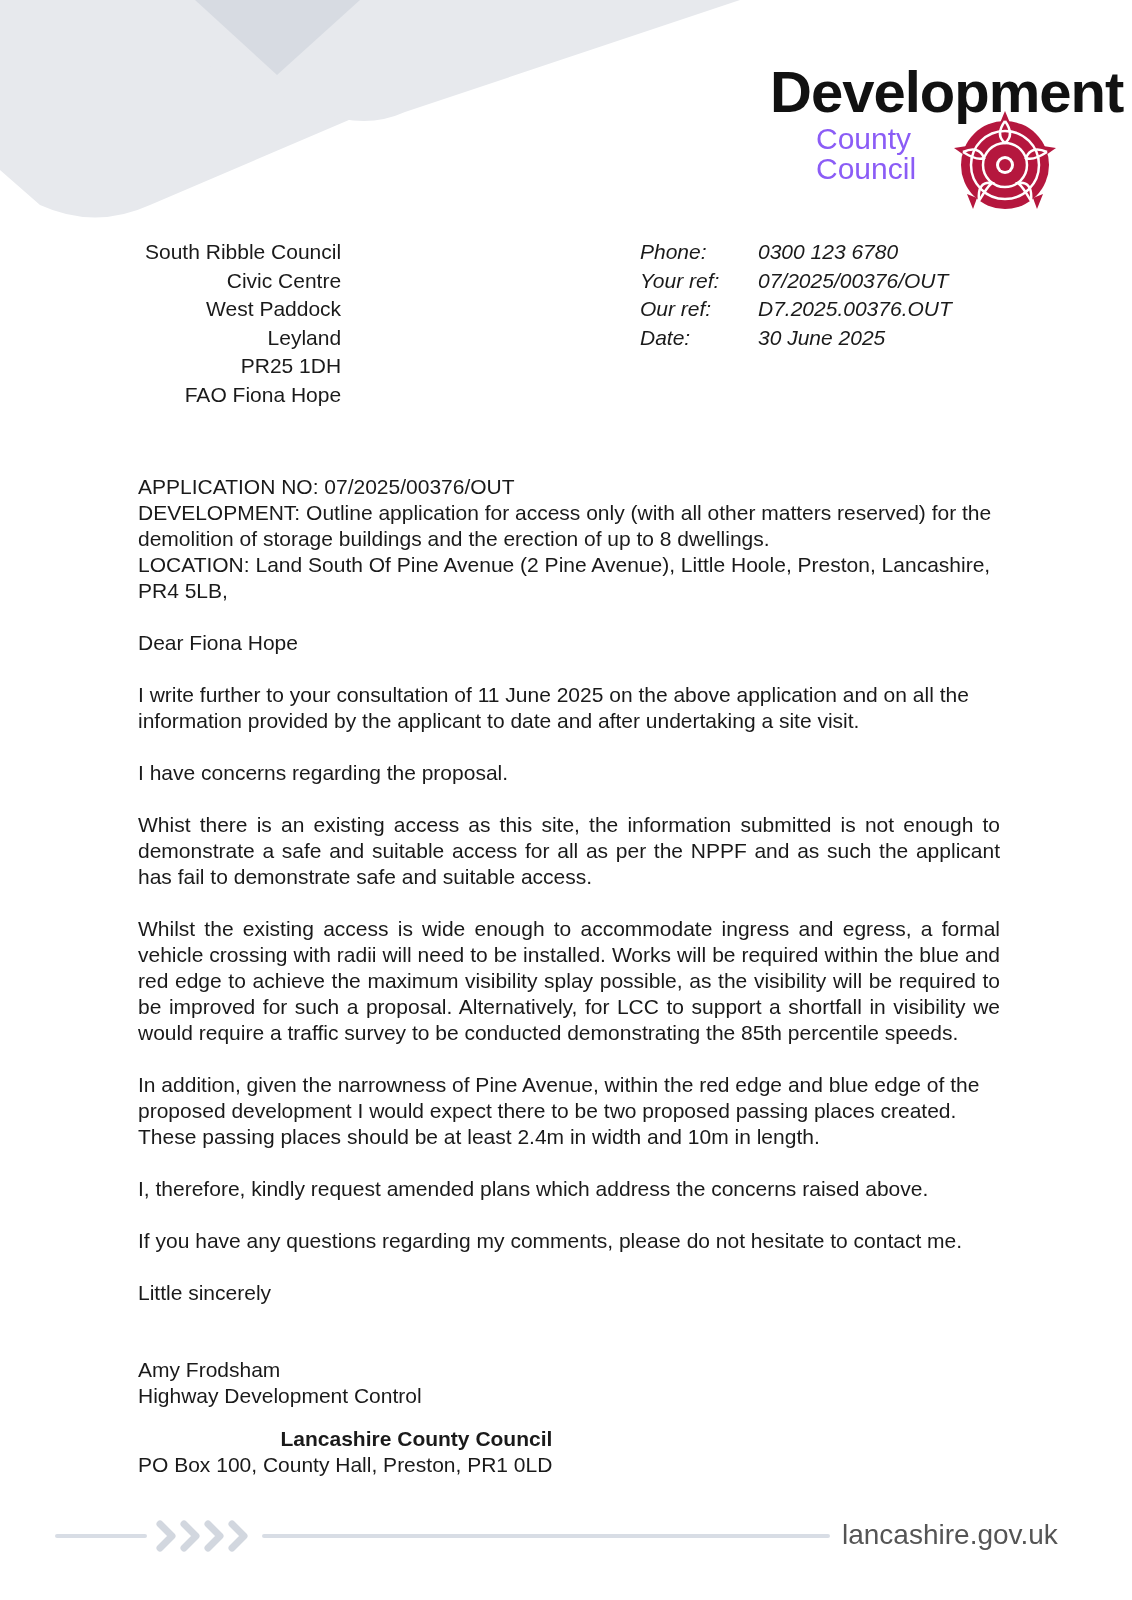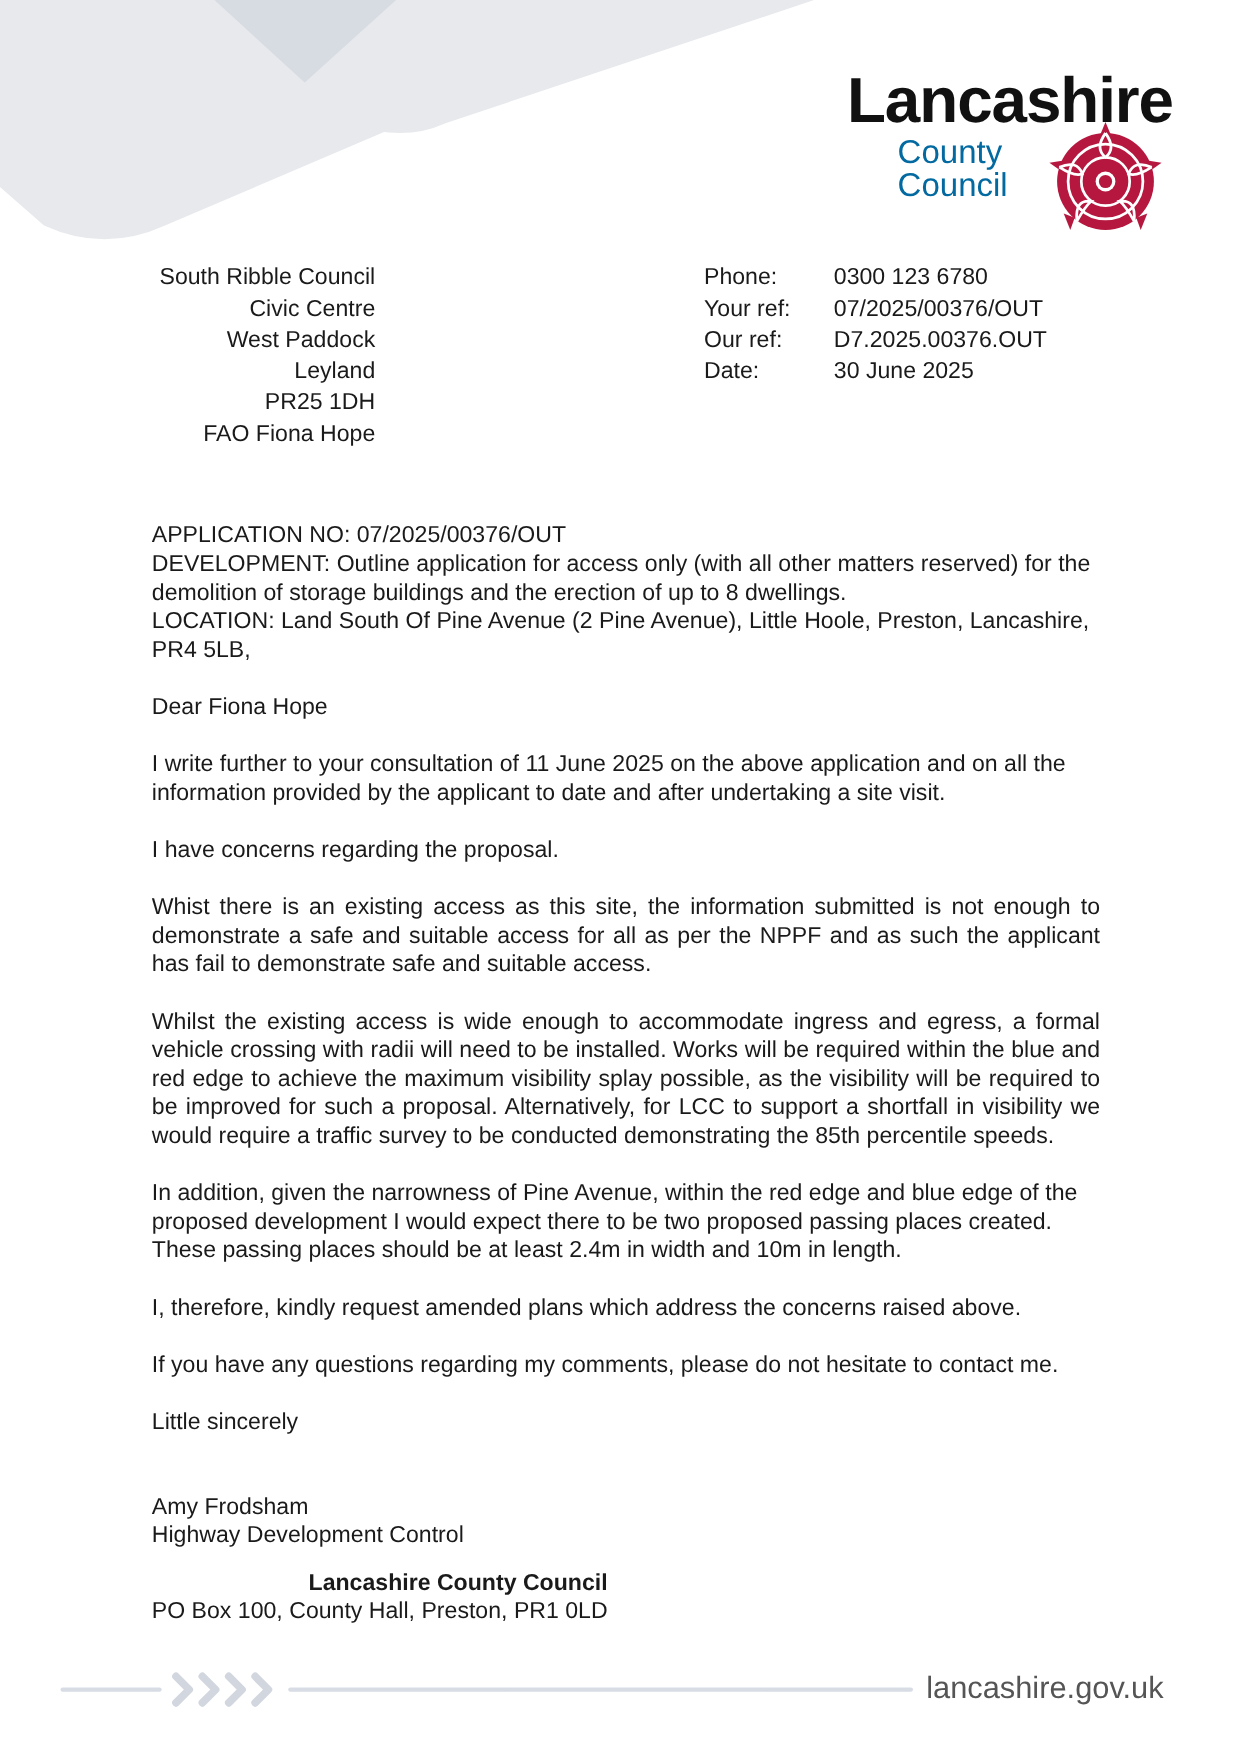--- a/index.html
+++ b/index.html
@@ -2,26 +2,26 @@
 <html><head>
 <meta charset="utf-8">
 <style>
   html, body { margin: 0; padding: 0; background: #ffffff; }
   body { width: 1132px; height: 1600px; position: relative; overflow: hidden;
          font-family: "Liberation Sans", sans-serif; color: #1a1a1a; }
   .bg-shapes { position: absolute; left: 0; top: 0; width: 760px; height: 240px; z-index: 0; }
   .logo { position: absolute; left: 770px; top: 62px; width: 320px; height: 160px; z-index: 1; }
   .logo-word { position: absolute; left: 0; top: 0; font-size: 58px; font-weight: bold;
                letter-spacing: -1px; color: #111; line-height: 60px; }
-  .logo-sub { position: absolute; left: 46px; top: 62px; font-size: 30px; line-height: 30px; color: #0369a1; }
+  .logo-sub { position: absolute; left: 46px; top: 62px; font-size: 30px; line-height: 30px; color: #8b5cf6; }
   .rose { position: absolute; left: 180px; top: 48px; width: 110px; height: 110px; }
 
   .addr { position: absolute; left: 145px; top: 238px; font-size: 21px; line-height: 28.5px; z-index: 1; text-align: right; }
   .meta { position: absolute; left: 640px; top: 238px; font-size: 21px; line-height: 28.5px; z-index: 1; }
-  .meta-row { display: flex; }
+  .meta-row { display: flex; font-style: italic; }
   .meta-label { width: 118px; }
 
   .body { position: absolute; left: 138px; top: 430px; width: 862px; font-size: 21px; line-height: 26px; z-index: 1; }
   .body p { margin: 0 0 26px 0; }
   .justify { text-align: justify; }
   .heading p { margin: 0; }
 
   .sig { position: absolute; left: 138px; top: 1357px; font-size: 21px; line-height: 26px; }
   .sig-org { position: absolute; left: 138px; top: 1426px; font-size: 21px; line-height: 26px; }
   .bold { font-weight: bold; text-align: right; }
@@ -33,21 +33,21 @@
 </head>
 <body>
 
 <svg class="bg-shapes" viewBox="0 0 760 240">
   <path d="M0 0 L630 0 L150 205 Q95 230 40 205 L0 170 Z" fill="#e7e9ed"></path>
   <path d="M195 0 L740 0 L405 112 Q365 130 320 112 L195 60 Z" fill="#e7e9ed"></path>
   <path d="M195 0 L360 0 L277 75 Z" fill="#d7dbe2"></path>
 </svg>
 
 <div class="logo">
-  <div class="logo-word">Lancashire</div>
+  <div class="logo-word">Development</div>
   <div class="logo-sub">
     <div>County</div>
     <div>Council</div>
   </div>
   <svg class="rose" viewBox="-55 -55 110 110">
     <g fill="#b5173e">
       <circle r="44"></circle>
       <polygon points="0,-54 5,-42 -5,-42"></polygon>
       <polygon points="51,-17 41,-10 38,-19"></polygon>
       <polygon points="32,44 28,33 38,29"></polygon>

